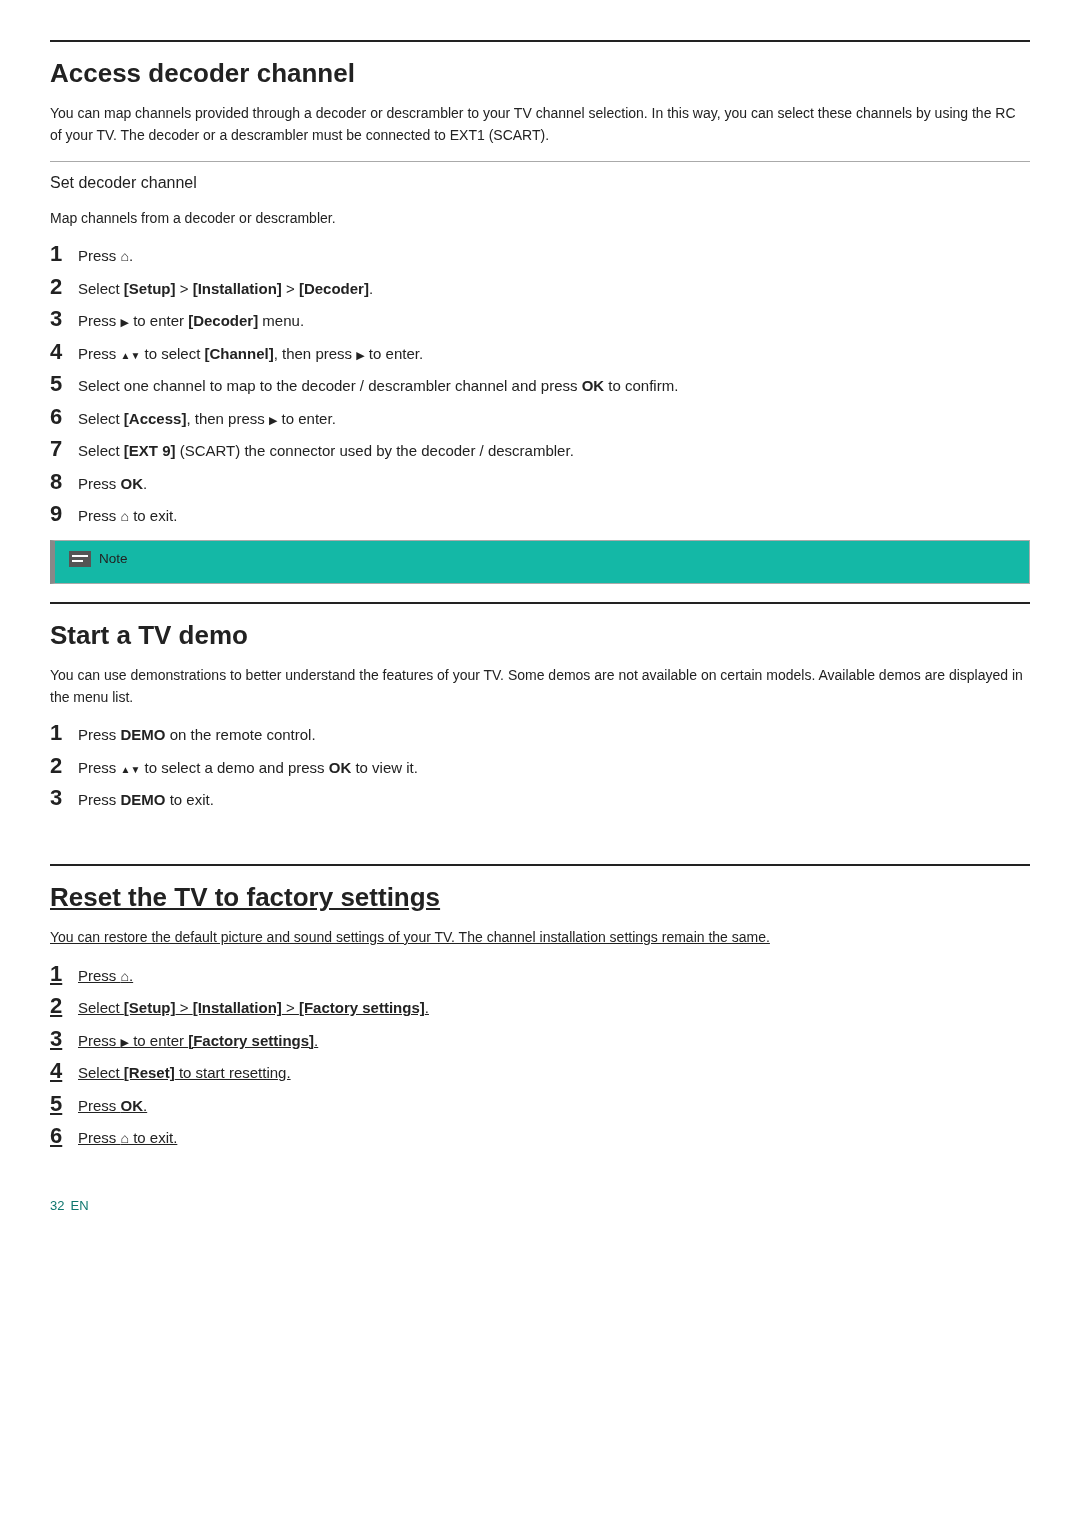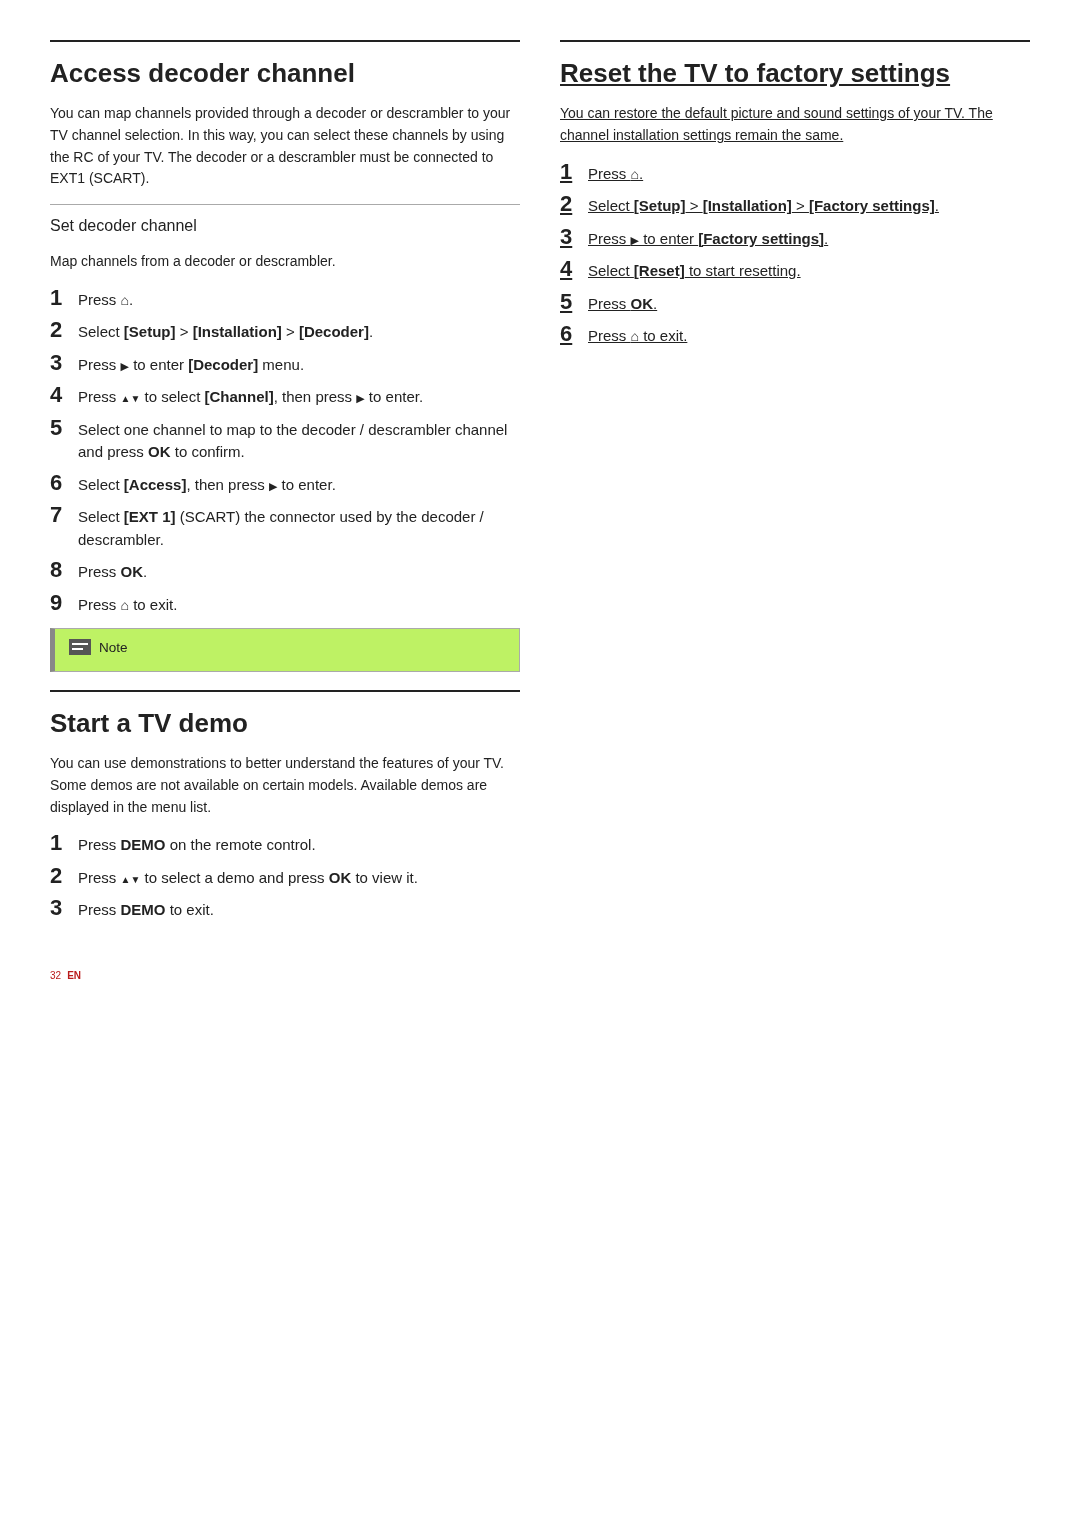--- a/index.html
+++ b/index.html
@@ -7,21 +7,21 @@
       background: #fff;
       font-family: Arial, Helvetica, sans-serif;
       font-size: 14px;
       color: #222;
       width: 1080px;
       min-height: 1527px;
       padding: 40px 50px 40px 50px;
     }
     .page-layout {
       display: flex;
-      flex-direction: row;
+      flex-direction: column;
       gap: 40px;
       width: 100%;
     }
     .left-col {
       flex: 1;
       min-width: 0;
     }
     .right-col {
       flex: 1;
       min-width: 0;
@@ -87,21 +87,21 @@
     }
     .updown-icon::after {
       content: '▲▼';
       font-size: 10px;
     }
     .note-box {
       border: 1px solid #aaa;
       border-left: 5px solid #888;
       padding: 10px 14px;
       margin: 12px 0 18px 0;
-      background: #bef264;
+      background: #14b8a6;
     }
     .note-header {
       display: flex;
       align-items: center;
       margin-bottom: 6px;
     }
     .note-icon {
       display: inline-block;
       width: 22px;
       height: 16px;
@@ -126,28 +126,28 @@
     .note-body {
       font-size: 13px;
       line-height: 1.5;
     }
     .start-demo-section {
     }
     .footer-row {
       display: flex;
       align-items: flex-end;
       margin-top: 36px;
-      font-size: 10px;
-      color: #b91c1c;
+      font-size: 13px;
+      color: #0f766e;
     }
     .footer-page {
       margin-right: 6px;
     }
     .footer-lang {
-      font-weight: bold;
+      font-weight: normal;
     }
   </style>
 </head>
 <body>
 
 <div class="page-layout">
 
   <div class="left-col">
 
     <hr class="section-divider">
@@ -198,21 +198,21 @@
       <li>
         <span class="step-num">6</span>
         <span class="step-content">
           Select <span class="bold">[Access]</span>, then press <span class="play-icon"></span> to enter.
         </span>
       </li>
 
       <li>
         <span class="step-num">7</span>
         <span class="step-content">
-          Select <span class="bold">[EXT 1]</span> (SCART) the connector used by the decoder / descrambler.
+          Select <span class="bold">[EXT 9]</span> (SCART) the connector used by the decoder / descrambler.
         </span>
       </li>
 
       <li>
         <span class="step-num">8</span>
         <span class="step-content">
           Press <span class="bold">OK</span>.
         </span>
       </li>
 

